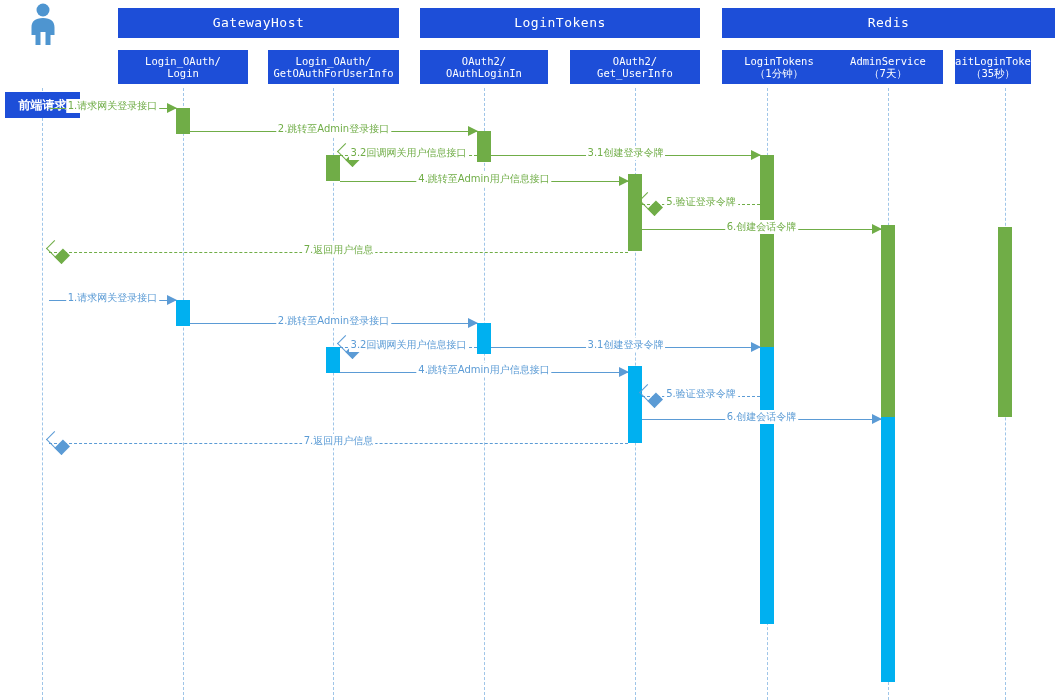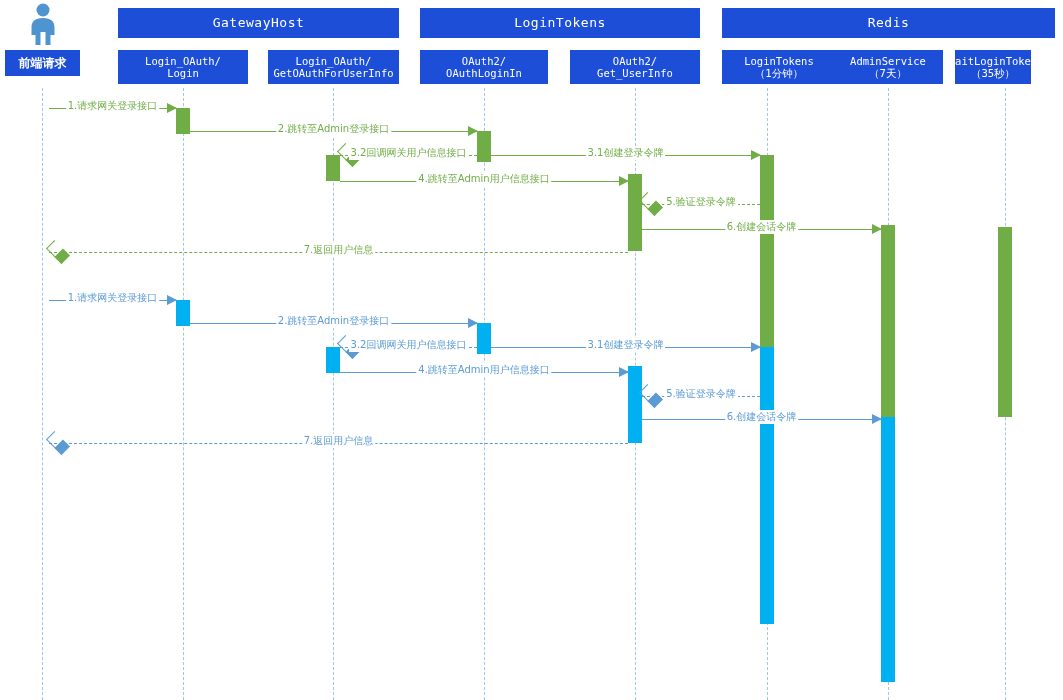--- a/index.html
+++ b/index.html
@@ -36,20 +36,21 @@
     font-size: 13px;
     letter-spacing: 0.5px;
   }
   .lane-box {
     font-size: 10.5px;
   }
   .actor-box {
     font-family: "DejaVu Sans", "Liberation Sans", sans-serif;
     font-size: 12px;
     font-weight: bold;
+    margin-top: 42px;
   }
   
   .actor-figure {
     position: absolute;
     left: 22px;
     top: 2px;
     width: 42px;
     height: 44px;
   }
   

